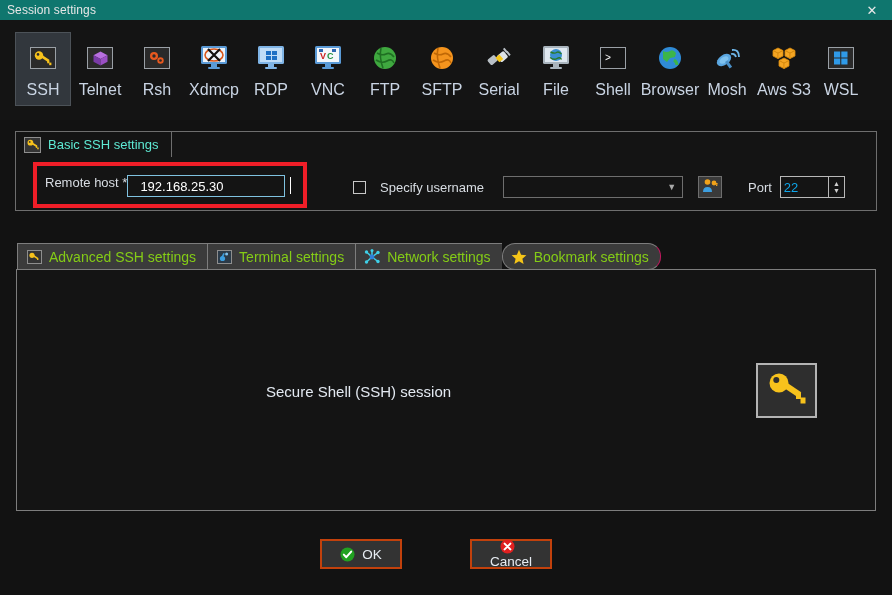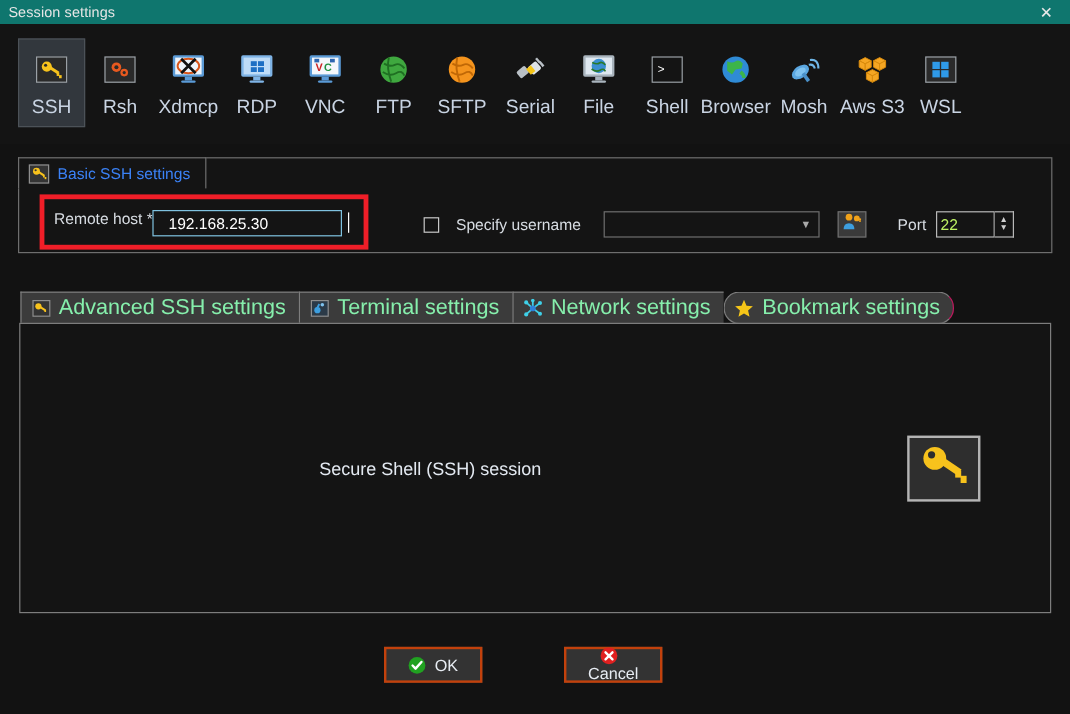--- a/index.html
+++ b/index.html
@@ -84,21 +84,21 @@
     display: flex; align-items: center;
     padding: 0 12px 0 8px;
     z-index: 3;
   }
   #basic-tab .tab-ico {
     width: 17px; height: 16px;
     border: 1px solid #8e8e8e; background: #343434;
     display: flex; align-items: center; justify-content: center;
     margin-right: 7px;
   }
-  #basic-tab .tab-lbl { color: #3b82f6; font-size: 13px; }
+  #basic-tab .tab-lbl { color: #5eead4; font-size: 13px; }
 
   #basic-body {
     position: absolute; left: 15px; top: 157px;
     width: 862px; height: 54px;
     z-index: 1;
   }
 
   
   #red-highlight {
     position: absolute;
@@ -158,21 +158,21 @@
   }
 
   #port-row {
     position: absolute; left: 748px; top: 176px;
     display: flex; align-items: center;
   }
   #port-input {
     margin-left: 8px;
     width: 49px; height: 22px;
     background: #141414; border: 1px solid #b8b8b8;
-    color: #bef264; font-size: 13px; padding: 0 3px;
+    color: #0ea5e9; font-size: 13px; padding: 0 3px;
     font-family: "Liberation Sans", sans-serif; outline: none;
   }
   #port-spin {
     width: 16px; height: 22px;
     border: 1px solid #b8b8b8; border-left: none;
     background: #141414;
     display: flex; flex-direction: column;
     align-items: center; justify-content: center;
     cursor: pointer;
   }
@@ -191,21 +191,21 @@
     display: flex; align-items: center;
     padding: 0 11px 0 8px;
     cursor: pointer;
   }
   .ltab:last-child { border-right: 1px solid #be185d; border-radius: 13px; }
   .ltab .ltab-ico {
     width: 16px; height: 16px;
     display: flex; align-items: center; justify-content: center;
     margin-right: 7px;
   }
-  .ltab .ltab-lbl { color: #86efac; font-size: 18px; white-space: nowrap; text-align: center; }
+  .ltab .ltab-lbl { color: #84cc16; font-size: 14px; white-space: nowrap; text-align: center; }
 
   
   #content-panel {
     position: absolute; left: 16px; top: 269px;
     width: 860px; height: 242px;
     background: #141414;
     border: 1px solid #7d7d7d;
   }
   #content-caption {
     position: absolute; left: 266px; top: 383px;
@@ -259,20 +259,32 @@
               <rect x="13.2" y="10.3" width="2.2" height="3"></rect>
               <rect x="15.2" y="12.6" width="2.2" height="2.6"></rect>
             </g>
             <circle cx="4" cy="4.4" r="1.3" fill="#2a2a2a"></circle>
           </svg>
       </span>
     </span>
     <span class="lbl">SSH</span>
   </div>
 
+  <div class="sess-item">
+    <span class="ico">
+      <span class="icoframe">
+        <svg width="17" height="17" viewBox="0 0 17 17">
+            <polygon points="8.5,1.5 15.5,5.2 8.5,9 1.5,5.2" fill="#b86fe0"></polygon>
+            <polygon points="1.5,5.2 8.5,9 8.5,15.5 1.5,11.8" fill="#7a3ba8"></polygon>
+            <polygon points="15.5,5.2 8.5,9 8.5,15.5 15.5,11.8" fill="#9a4fc4"></polygon>
+          </svg>
+      </span>
+    </span>
+    <span class="lbl">Telnet</span>
+  </div>
 
   <div class="sess-item">
     <span class="ico">
       <span class="icoframe">
         <svg width="18" height="16" viewBox="0 0 18 16">
             <g fill="#e8591f">
               <circle cx="6" cy="6" r="4"></circle>
               <circle cx="12.5" cy="10.5" r="3.2"></circle>
             </g>
             <circle cx="6" cy="6" r="1.7" fill="#2a2a2a"></circle>

